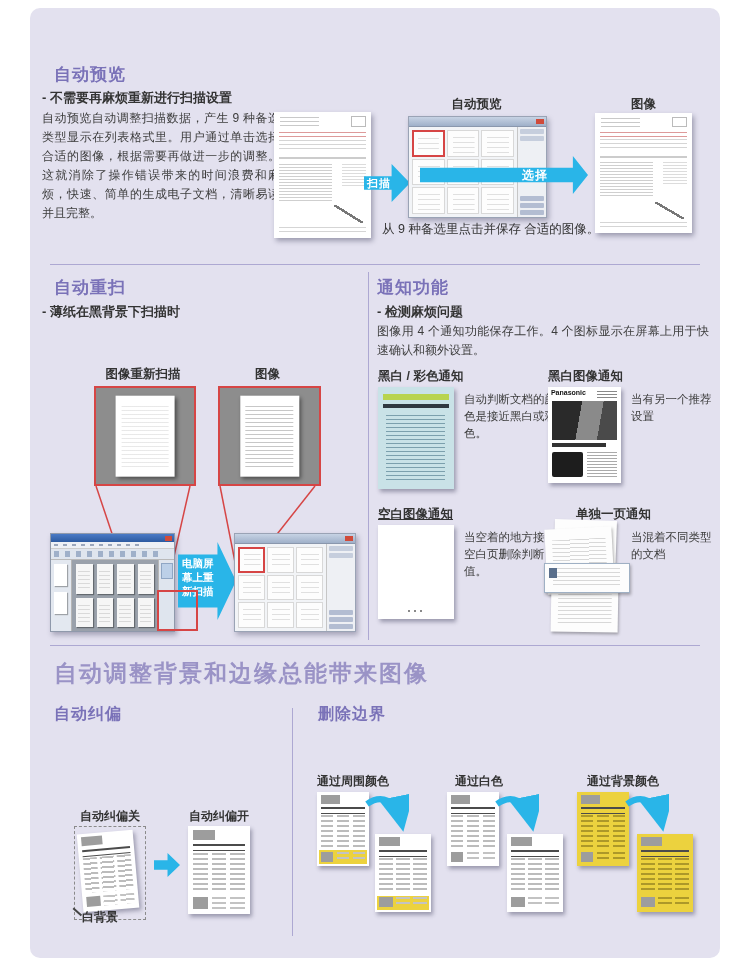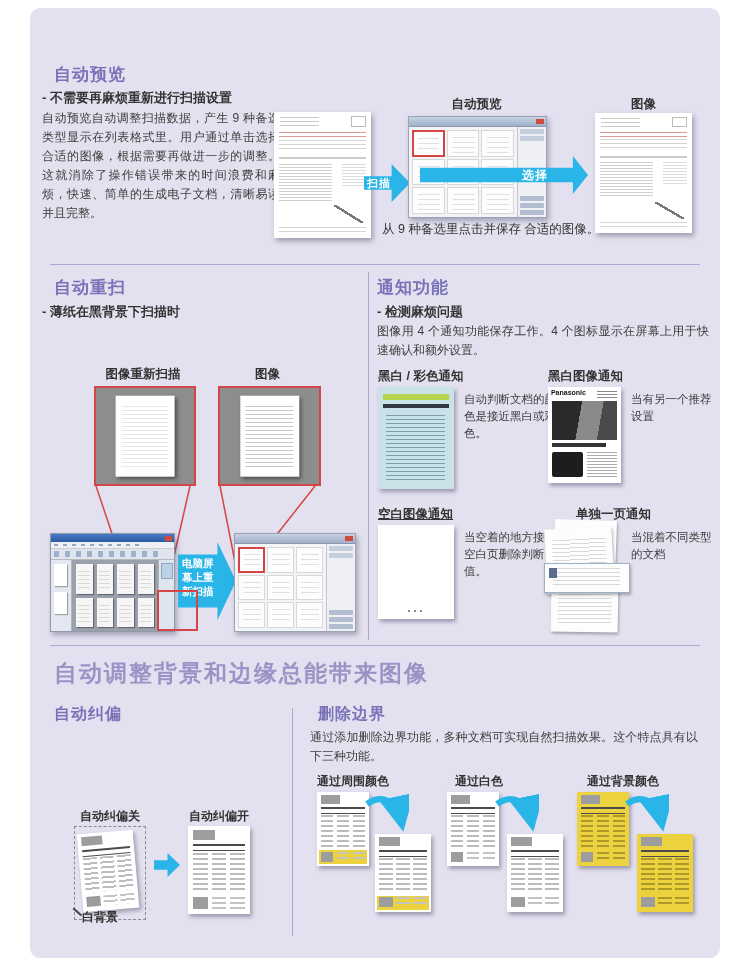--- a/index.html
+++ b/index.html
@@ -436,21 +436,20 @@
           <i class="b"></i>
           <i></i>
           <i></i>
         </span>
     </div>
     <div class="bg-label">白背景</div>
 
     <div class="vdiv vdiv2"></div>
 
     <div class="sec-head s3r-header">删除边界</div>
-    <div class="body-txt s3r-body">通过添加删除边界功能，多种文档可实现自然扫描效果。这个特点具有以下三种功能。</div>
 
     <div class="lbl m1-label">通过周围颜色</div>
     <div class="lbl m2-label">通过白色</div>
     <div class="lbl m3-label">通过背景颜色</div>
 
     <div class="np-doc strip g1b">
       <i class="h"></i>
         <i class="r"></i>
         <span class="c">
           <i></i>

